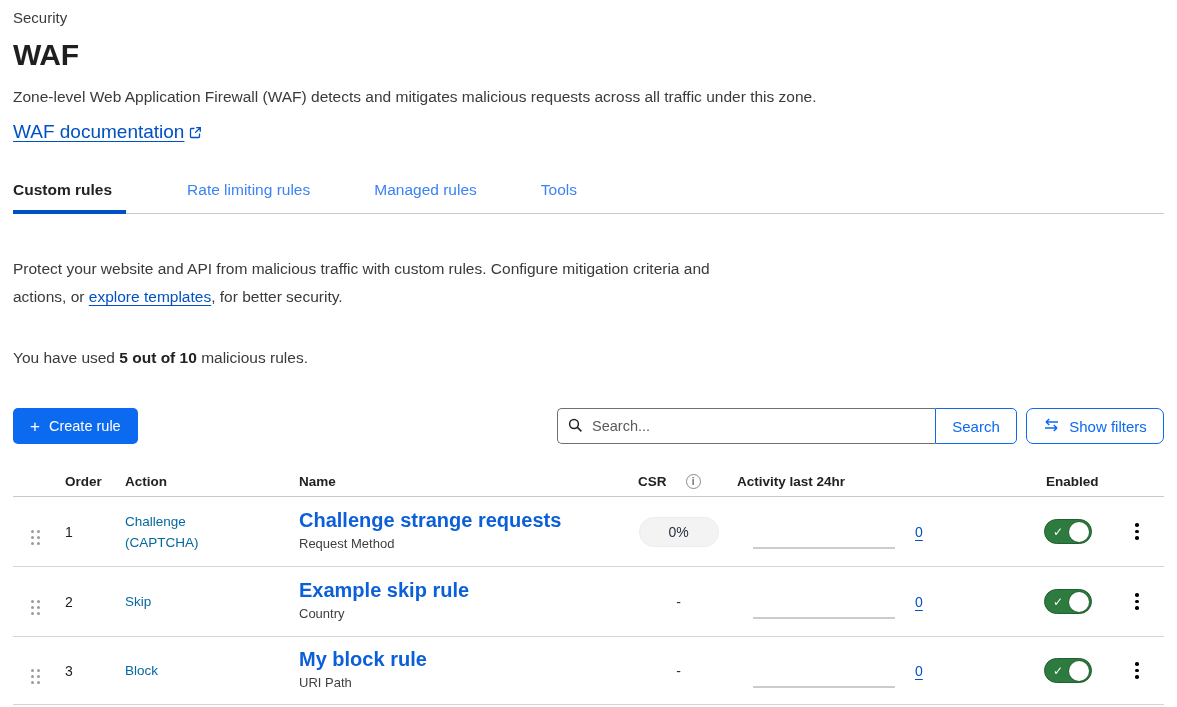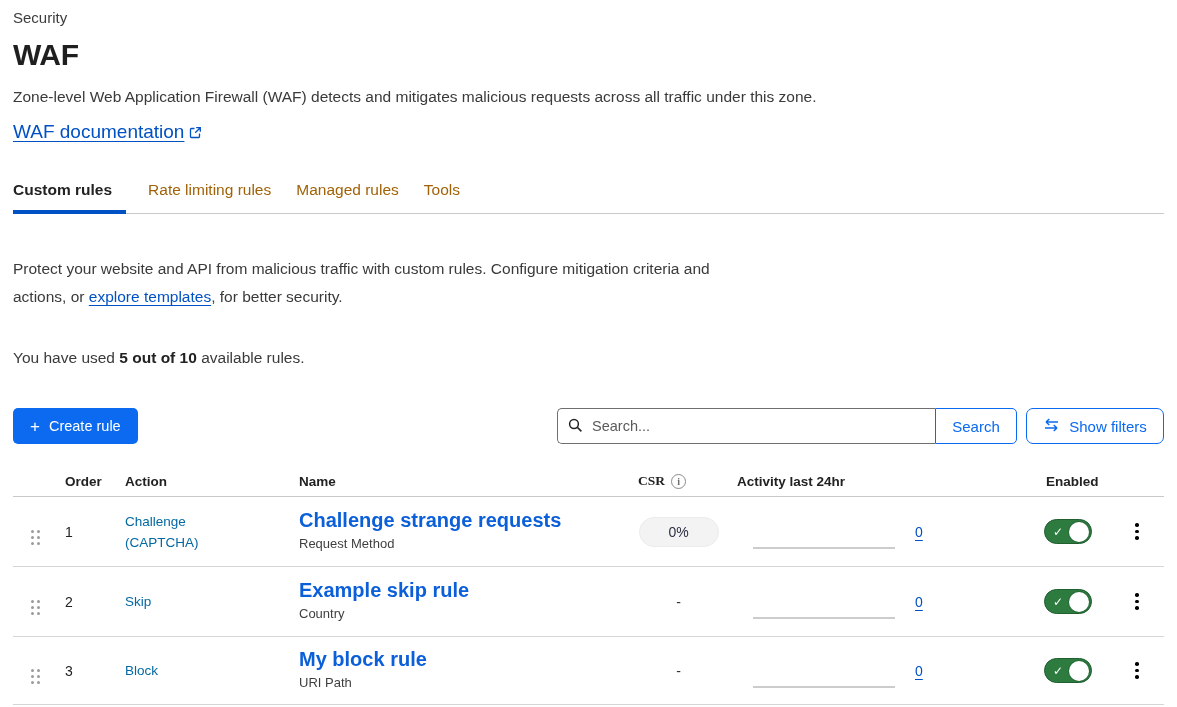--- a/index.html
+++ b/index.html
@@ -21,22 +21,22 @@
   .page{padding:8px 13px 0 13px;}
 
   .eyebrow{font-size:15px;line-height:20px;color:#3c3c3c;}
   h1.title{margin:9px 0 0 0;font-size:30px;line-height:35px;font-weight:700;color:var(--text-dark);letter-spacing:-0.3px;}
   .subtitle{margin-top:15px;font-size:15.5px;line-height:20px;color:#3a3a3a;}
   .doc-link-row{margin-top:14px;}
   a.text-link{color:var(--link);text-decoration:underline;text-underline-offset:3px;font-size:19px;cursor:pointer;}
   .ext-icon{display:inline-block;vertical-align:-1px;margin-left:5px;}
 
   
-  .tabs{margin-top:38px;display:flex;gap:22px;border-bottom:1px solid var(--border-dark);}
-  .tab{position:relative;font-size:15.5px;color:#a16207;padding:0 3px 14px 0;cursor:pointer;}
+  .tabs{margin-top:38px;display:flex;gap:61px;border-bottom:1px solid var(--border-dark);}
+  .tab{position:relative;font-size:15.5px;color:#3b82f6;padding:0 3px 14px 0;cursor:pointer;}
   .tab.active{font-weight:700;color:#222;padding-right:14px;}
   .tab.active::after{content:"";position:absolute;left:0;right:0;bottom:-1px;height:4px;background:var(--link);}
 
   .intro{margin-top:41px;max-width:750px;font-size:15.5px;line-height:28px;color:#3a3a3a;}
   .usage{margin-top:37px;font-size:15.5px;line-height:20px;color:#3a3a3a;}
   .usage b{color:#222;}
 
   
   .toolbar{margin-top:40px;display:flex;align-items:center;height:36px;}
   .create-btn{height:36px;padding:0 17px;background:var(--accent);color:#fff;border:none;border-radius:5px;
@@ -51,21 +51,21 @@
   .search-box .mag{position:absolute;left:11px;top:10px;}
   .search-btn{width:82px;height:36px;border:1px solid var(--accent);background:#fff;color:var(--accent);
     border-radius:0 5px 5px 0;font-size:15px;font-family:inherit;cursor:pointer;}
   .filters-btn{margin-left:9px;width:138px;height:36px;border:1px solid var(--accent);background:#fff;color:var(--accent);
     border-radius:7px;font-size:15px;font-family:inherit;display:flex;align-items:center;justify-content:center;gap:9px;cursor:pointer;}
 
   
   .table{margin-top:22px;}
   .thead,.trow{display:grid;grid-template-columns:52px 60px 174px 339px 99px 303px 70px 1fr;align-items:center;}
   .thead{height:31px;border-bottom:1px solid var(--border-dark);font-size:13.5px;font-weight:700;color:#222;}
-  .th-csr{display:flex;align-items:center;gap:6px;font-family:Liberation Serif, serif;}
+  .th-csr{display:flex;align-items:center;gap:19px;}
   .info-icon{width:15px;height:15px;border:1px solid #8a8a8a;border-radius:50%;color:#6e6e6e;
     font-size:10px;line-height:13px;text-align:center;font-style:normal;display:inline-block;}
   .th-enabled{padding-left:6px;}
 
   .trow{height:70px;border-bottom:1px solid var(--border);}
   .trow:last-child{height:68px;}
   .drag-handle{display:inline-grid;grid-template-columns:repeat(2,3px);gap:3px;margin-left:18px;cursor:grab;}
   .drag-handle i{width:3px;height:3px;border-radius:50%;background:#9b9b9b;}
   .c-order{font-size:14px;color:#222;}
   .c-action{font-size:13.5px;color:#0369a1;line-height:21px;max-width:110px;}
@@ -106,21 +106,21 @@
 
   <div class="tabs">
     <div class="tab active">Custom rules</div>
     <div class="tab">Rate limiting rules</div>
     <div class="tab">Managed rules</div>
     <div class="tab">Tools</div>
   </div>
 
   <div class="intro"><span>Protect your website and API from malicious traffic with custom rules. Configure mitigation criteria and actions, or </span><a class="text-link" style="font-size:15.5px">explore templates</a><span>, for better security.</span></div>
 
-  <div class="usage"><span>You have used </span><b>5 out of 10</b><span> available rules.</span></div>
+  <div class="usage"><span>You have used </span><b>5 out of 10</b><span> malicious rules.</span></div>
 
   <div class="toolbar">
     <button class="create-btn">
       <span class="plus">+</span>
       <span>Create rule</span>
     </button>
     <div class="search-area">
       <div class="search-wrap">
         <div class="search-box">
           <span class="mag"><svg width="15" height="15" viewBox="0 0 15 15">

